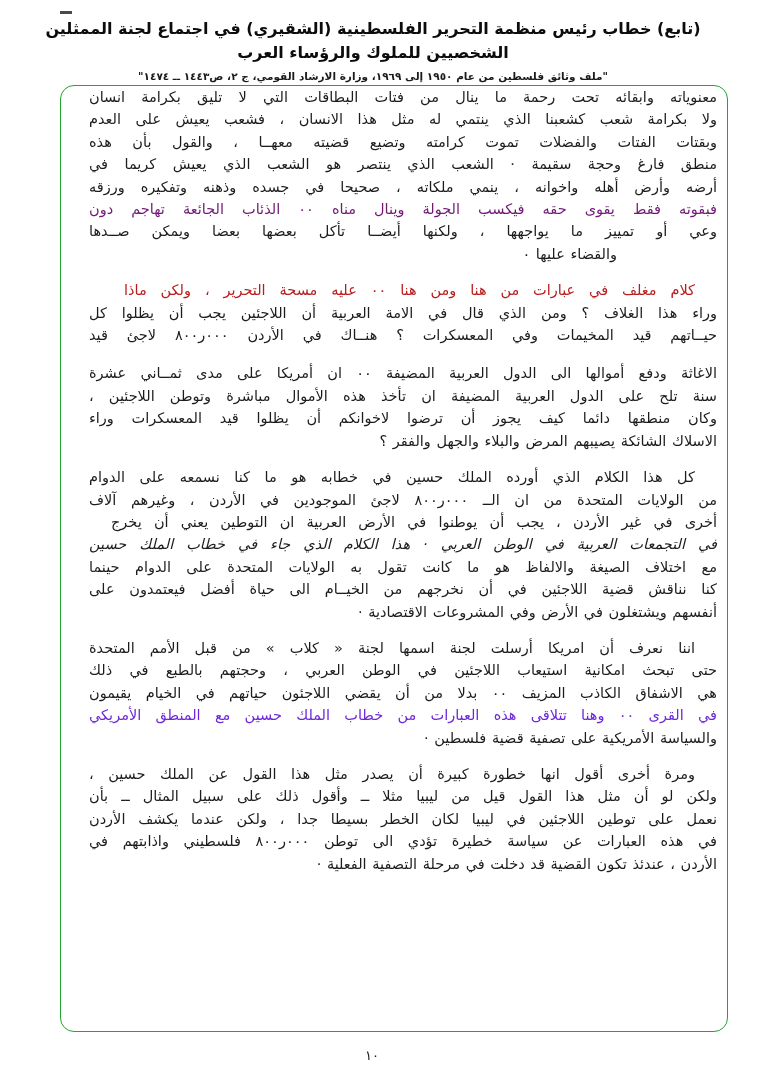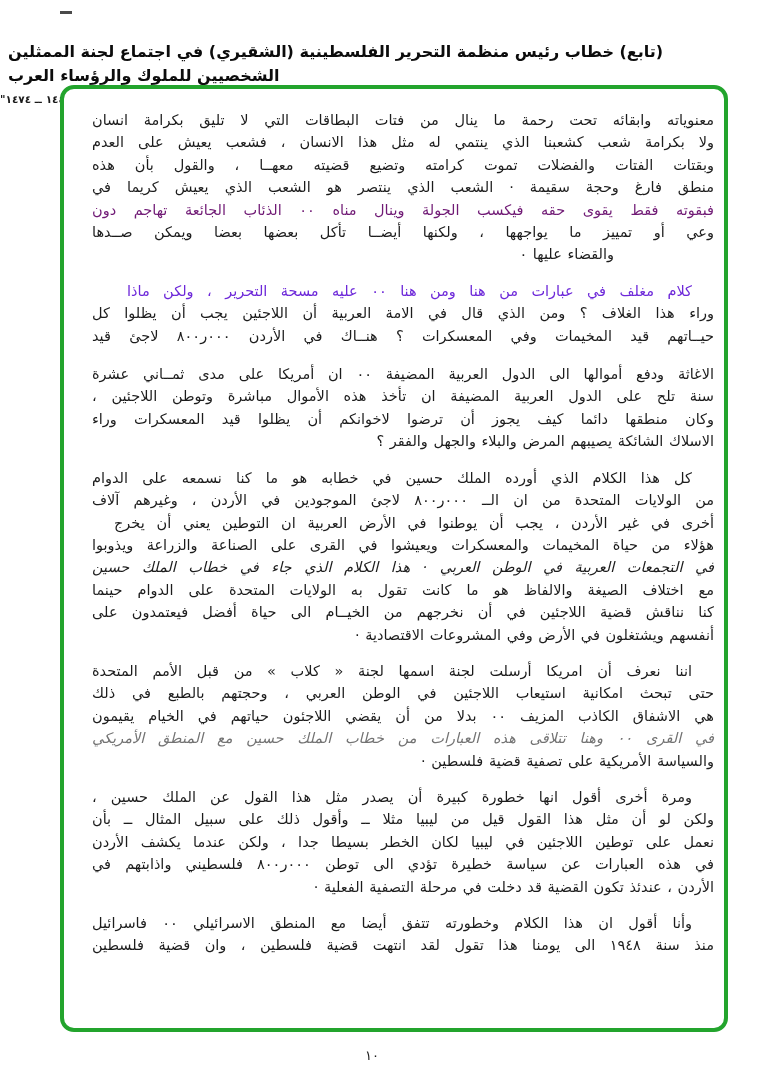--- a/index.html
+++ b/index.html
@@ -17,24 +17,24 @@
   .scan-mark {
     position: absolute;
     left: 60px;
     top: 11px;
     width: 12px;
     height: 3px;
     background: #4a4a4a;
   }
   .header {
     position: absolute;
-    top: 40px;
+    top: 17px;
     left: 0;
     width: 746px;
-    text-align: left;
+    text-align: center;
     direction: rtl;
   }
   .doc-title {
     font-size: 16px;
     font-weight: bold;
     color: #0c0c0c;
     line-height: 24px;
     margin: 0 8px;
   }
   .doc-subtitle {
@@ -43,23 +43,23 @@
     color: #1a1a1a;
     margin-top: 5px;
   }
   .text-box {
     position: absolute;
     left: 60px;
     top: 85px;
     width: 668px;
     height: 947px;
     box-sizing: border-box;
-    border: 4px solid #eab308;
+    border: 1px solid #eab308;
     border-radius: 14px;
-    padding: 20px 10px 0 28px;
+    padding: 0 10px 0 28px;
     background: #ffffff;
   }
   .para {
     margin: 0 0 14px 0;
     direction: rtl;
   }
   .para:last-child { margin-bottom: 0; }
   .line {
     direction: rtl;
     unicode-bidi: plaintext;
@@ -104,57 +104,53 @@
   <div class="doc-subtitle">"ملف وثائق فلسطين من عام ١٩٥٠ إلى ١٩٦٩، وزارة الارشاد القومي، ج ٢، ص١٤٤٣ ــ ١٤٧٤"</div>
 </div>
 
 <div class="text-box" style="border-color: rgb(35, 164, 45);">
   <div id="paragraphs">
       <div class="para">
         <div class="line" style="color: rgb(28, 28, 28);">معنوياته وابقائه تحت رحمة ما ينال من فتات البطاقات التي لا تليق بكرامة انسان</div>
         <div class="line" style="color: rgb(28, 28, 28);">ولا بكرامة شعب كشعبنا الذي ينتمي له مثل هذا الانسان ، فشعب يعيش على العدم</div>
         <div class="line" style="color: rgb(28, 28, 28);">وبقتات الفتات والفضلات تموت كرامته وتضيع قضيته معهــا ، والقول بأن هذه</div>
         <div class="line" style="color: rgb(28, 28, 28);">منطق فارغ وحجة سقيمة · الشعب الذي ينتصر هو الشعب الذي يعيش كريما في</div>
+        <div class="line" style="color: rgb(28, 28, 28);">أرضه وأرض أهله واخوانه ، ينمي ملكاته ، صحيحا في جسده وذهنه وتفكيره ورزقه</div>
         <div class="line" style="color: #701a75;">فبقوته فقط يقوى حقه فيكسب الجولة وينال مناه ٠٠ الذئاب الجائعة تهاجم دون</div>
         <div class="line" style="color: rgb(28, 28, 28);">وعي أو تمييز ما يواجهها ، ولكنها أيضــا تأكل بعضها بعضا ويمكن صــدها</div>
         <div class="line last-right-indented" style="color: rgb(28, 28, 28);">والقضاء عليها ٠</div>
       </div>
       <div class="para indent">
-        <div class="line" style="color: #6d28d9; margin-left: 35px;">كلام مغلف في عبارات من هنا ومن هنا ٠٠ عليه مسحة التحرير ، ولكن ماذا</div>
+        <div class="line" style="color: #b91c1c; margin-left: 35px;">كلام مغلف في عبارات من هنا ومن هنا ٠٠ عليه مسحة التحرير ، ولكن ماذا</div>
         <div class="line" style="color: rgb(28, 28, 28);">وراء هذا الغلاف ؟ ومن الذي قال في الامة العربية أن اللاجئين يجب أن يظلوا كل</div>
         <div class="line" style="color: rgb(28, 28, 28);">حيــاتهم قيد المخيمات وفي المعسكرات ؟ هنــاك في الأردن ٠٠٠ر٨٠٠ لاجئ قيد</div>
         <div class="line" style="color: rgb(28, 28, 28); margin-top: 16px;">الاغاثة ودفع أموالها الى الدول العربية المضيفة ٠٠ ان أمريكا على مدى ثمــاني عشرة</div>
         <div class="line" style="color: rgb(28, 28, 28);">سنة تلح على الدول العربية المضيفة ان تأخذ هذه الأموال مباشرة وتوطن اللاجئين ،</div>
         <div class="line" style="color: rgb(28, 28, 28);">وكان منطقها دائما كيف يجوز أن ترضوا لاخوانكم أن يظلوا قيد المعسكرات وراء</div>
         <div class="line last-right" style="color: rgb(28, 28, 28);">الاسلاك الشائكة يصيبهم المرض والبلاء والجهل والفقر ؟</div>
       </div>
       <div class="para indent">
         <div class="line" style="color: rgb(28, 28, 28);">كل هذا الكلام الذي أورده الملك حسين في خطابه هو ما كنا نسمعه على الدوام</div>
         <div class="line" style="color: rgb(28, 28, 28);">من الولايات المتحدة من ان الــ ٠٠٠ر٨٠٠ لاجئ الموجودين في الأردن ، وغيرهم آلاف</div>
         <div class="line" style="color: rgb(28, 28, 28); margin-left: 22px;">أخرى في غير الأردن ، يجب أن يوطنوا في الأرض العربية ان التوطين يعني أن يخرج</div>
-        <div class="line" style="color: rgb(28, 28, 28);">هؤلاء من حياة المخيمات والمعسكرات ويعيشوا في القرى على الصناعة والزراعة ويذوبوا</div>
         <div class="line" style="color: rgb(28, 28, 28); font-style: italic;">في التجمعات العربية في الوطن العربي · هذا الكلام الذي جاء في خطاب الملك حسين</div>
         <div class="line" style="color: rgb(28, 28, 28);">مع اختلاف الصيغة والالفاظ هو ما كانت تقول به الولايات المتحدة على الدوام حينما</div>
         <div class="line" style="color: rgb(28, 28, 28);">كنا نناقش قضية اللاجئين في أن نخرجهم من الخيــام الى حياة أفضل فيعتمدون على</div>
         <div class="line last-right" style="color: rgb(28, 28, 28);">أنفسهم ويشتغلون في الأرض وفي المشروعات الاقتصادية ·</div>
       </div>
       <div class="para indent">
         <div class="line" style="color: rgb(28, 28, 28);">اننا نعرف أن امريكا أرسلت لجنة اسمها لجنة « كلاب » من قبل الأمم المتحدة</div>
         <div class="line" style="color: rgb(28, 28, 28);">حتى تبحث امكانية استيعاب اللاجئين في الوطن العربي ، وحجتهم بالطبع في ذلك</div>
         <div class="line" style="color: rgb(28, 28, 28);">هي الاشفاق الكاذب المزيف ٠٠ بدلا من أن يقضي اللاجئون حياتهم في الخيام يقيمون</div>
-        <div class="line" style="color: #737373; font-style: italic;">في القرى ٠٠ وهنا تتلاقى هذه العبارات من خطاب الملك حسين مع المنطق الأمريكي</div>
+        <div class="line" style="color: #6d28d9;">في القرى ٠٠ وهنا تتلاقى هذه العبارات من خطاب الملك حسين مع المنطق الأمريكي</div>
         <div class="line last-right" style="color: rgb(28, 28, 28);">والسياسة الأمريكية على تصفية قضية فلسطين ·</div>
       </div>
       <div class="para indent">
         <div class="line" style="color: rgb(28, 28, 28);">ومرة أخرى أقول انها خطورة كبيرة أن يصدر مثل هذا القول عن الملك حسين ،</div>
         <div class="line" style="color: rgb(28, 28, 28);">ولكن لو أن مثل هذا القول قيل من ليبيا مثلا ــ وأقول ذلك على سبيل المثال ــ بأن</div>
         <div class="line" style="color: rgb(28, 28, 28);">نعمل على توطين اللاجئين في ليبيا لكان الخطر بسيطا جدا ، ولكن عندما يكشف الأردن</div>
         <div class="line" style="color: rgb(28, 28, 28);">في هذه العبارات عن سياسة خطيرة تؤدي الى توطن ٠٠٠ر٨٠٠ فلسطيني واذابتهم في</div>
         <div class="line last-right" style="color: rgb(28, 28, 28);">الأردن ، عندئذ تكون القضية قد دخلت في مرحلة التصفية الفعلية ·</div>
       </div>
-      <div class="para indent">
-        <div class="line" style="color: rgb(28, 28, 28);">وأنا أقول ان هذا الكلام وخطورته تتفق أيضا مع المنطق الاسرائيلي ٠٠ فاسرائيل</div>
-        <div class="line last-justify" style="color: rgb(28, 28, 28);">منذ سنة ١٩٤٨ الى يومنا هذا تقول لقد انتهت قضية فلسطين ، وان قضية فلسطين</div>
-      </div>
     </div>
 </div>
 
 <div class="page-number">١٠</div>
 
 </body></html>

